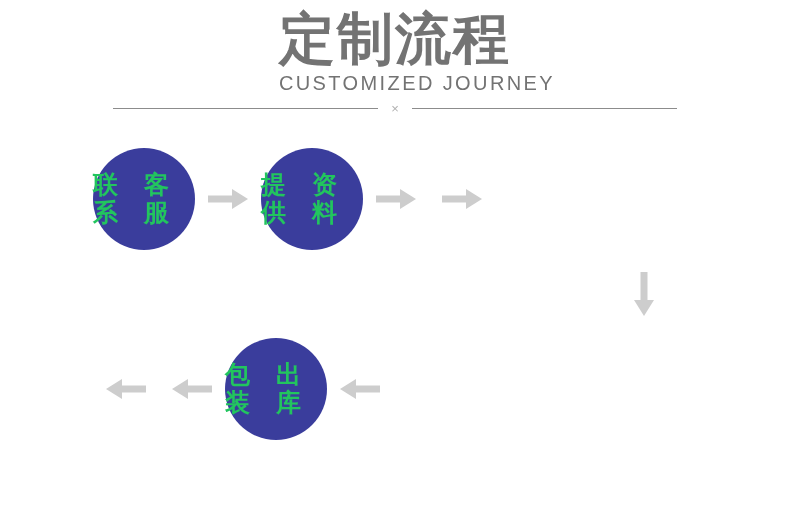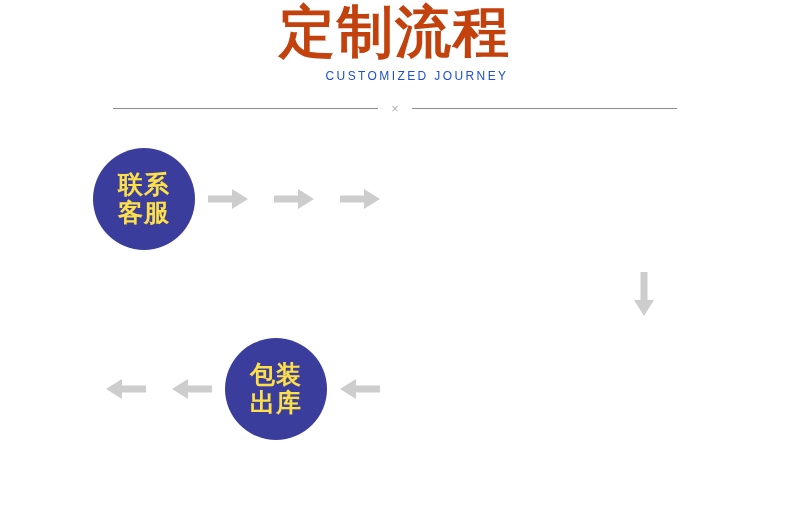--- a/index.html
+++ b/index.html
@@ -21,35 +21,35 @@
   
   .header {
     position: absolute;
     left: 0;
     top: 0;
     width: 790px;
     text-align: center;
   }
   .page-title {
     margin: 0;
-    padding-top: 0;
+    padding-top: 7px;
     font-size: 56px;
     line-height: 64px;
     font-weight: bold;
-    color: #c2410c;
+    color: #737373;
     letter-spacing: 2px;
     font-family: "DejaVu Sans", "Liberation Sans", sans-serif;
   }
   .page-subtitle {
     margin: 0;
     padding-top: 3px;
-    font-size: 12px;
+    font-size: 20px;
     line-height: 18px;
     font-weight: normal;
-    color: #1d4ed8;
+    color: #737373;
     letter-spacing: 2.4px;
     font-family: "Liberation Sans", "DejaVu Sans", sans-serif;
     padding-left: 44px;
   }
 
   
   .divider {
     position: absolute;
     left: 113px;
     top: 99px;
@@ -83,30 +83,30 @@
   }
   #row-top    { left: 93px; top: 148px; }
   #row-bottom { left: 93px; top: 338px; }
 
   .node {
     flex: 0 0 auto;
     width: 102px;
     height: 102px;
     border-radius: 50%;
     background: #3a3d9c;
-    color: #fde047;
-    display: flex;
-    flex-direction: column;
+    color: #22c55e;
+    display: flex;
+    flex-direction: row;
     align-items: center;
     justify-content: center;
     font-size: 25px;
     line-height: 28px;
     font-weight: bold;
     letter-spacing: 1px;
-    text-align: right;
+    text-align: left;
     font-family: "DejaVu Sans", "Liberation Sans", sans-serif;
   }
   .node .line { display: block; }
 
   .connector {
     flex: 0 0 auto;
     width: 66px;
     height: 102px;
     display: flex;
     align-items: center;
@@ -148,20 +148,24 @@
       <span class="line">联系</span>
       <span class="line">客服</span>
     </div>
 
     <div class="connector">
       <svg class="arrow-h" width="40" height="24" viewBox="0 0 40 24">
         <path d="M0 8.5 H24 V2 L40 12 L24 22 V15.5 H0 Z" fill="#cdcdcd"></path>
       </svg>
     </div>
 
+    <div class="node">
+      <span class="line">提供</span>
+      <span class="line">资料</span>
+    </div>
 
     <div class="connector">
       <svg class="arrow-h" width="40" height="24" viewBox="0 0 40 24">
         <path d="M0 8.5 H24 V2 L40 12 L24 22 V15.5 H0 Z" fill="#cdcdcd"></path>
       </svg>
     </div>
 
 
     <div class="connector">
       <svg class="arrow-h" width="40" height="24" viewBox="0 0 40 24">

